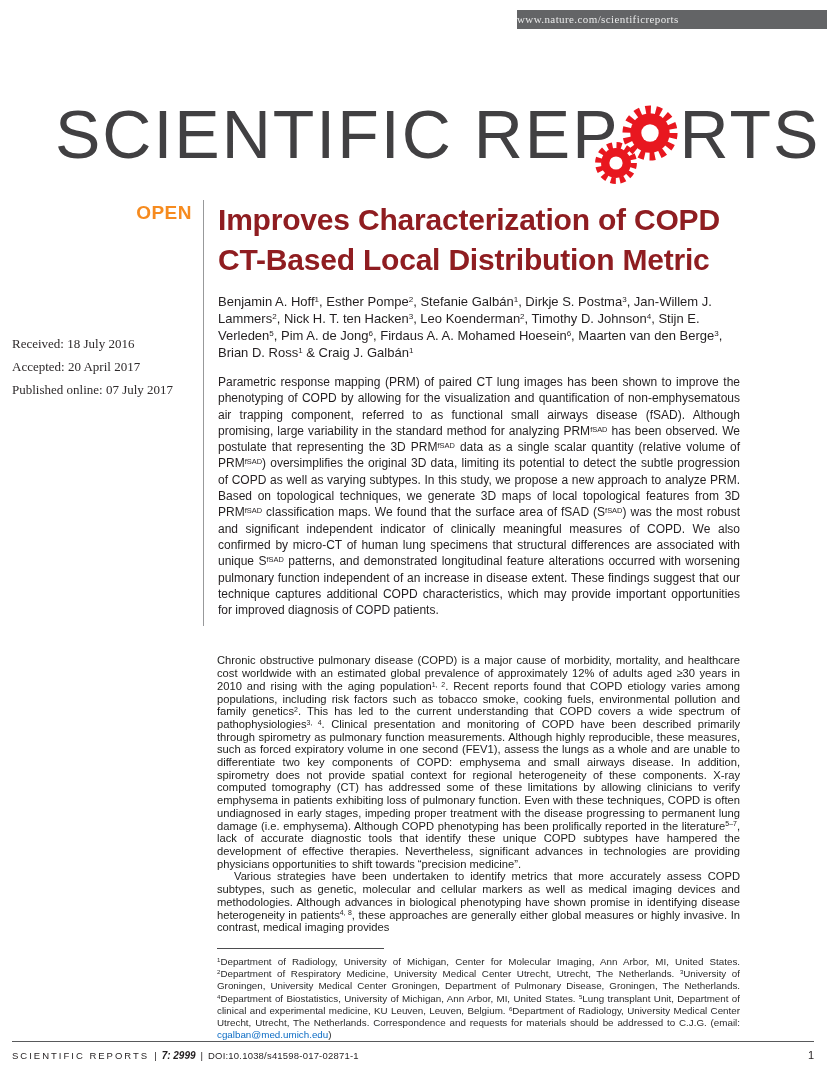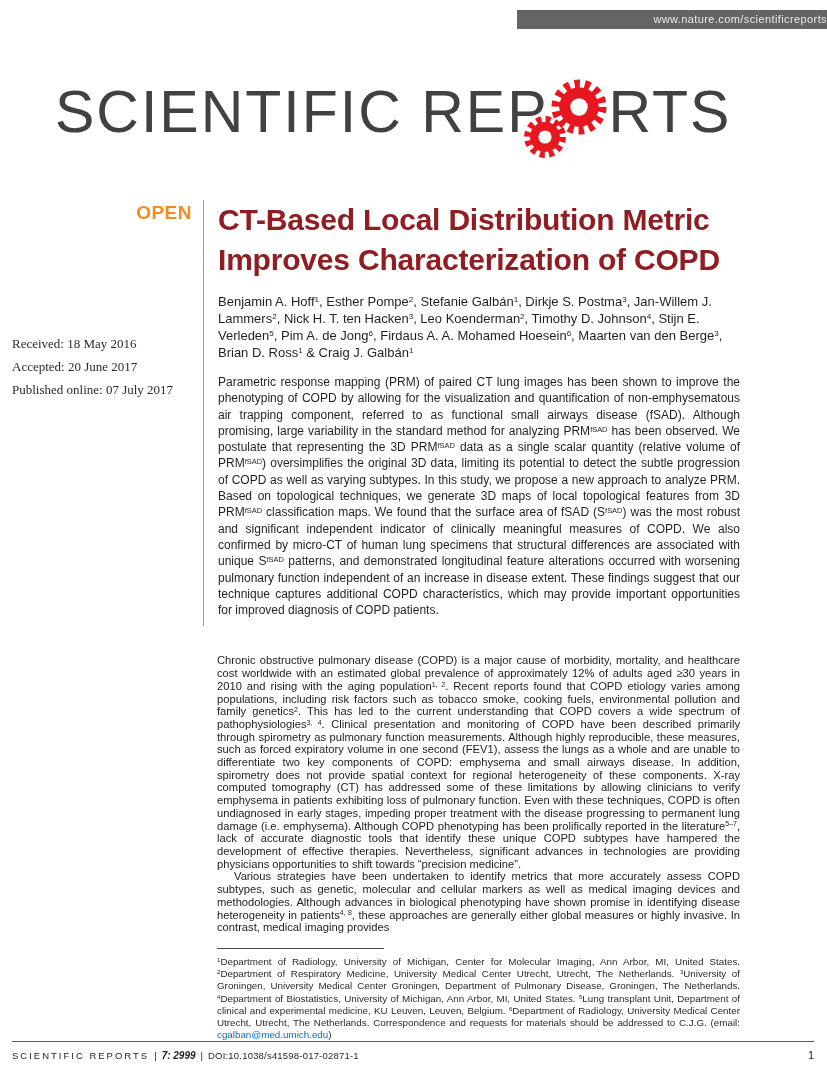--- a/index.html
+++ b/index.html
@@ -8,27 +8,27 @@
   .page {
     position:relative; width:827px; height:1087px; margin:0 auto;
     background:#ffffff; overflow:hidden;
     font-family:"Liberation Sans", sans-serif; color:#231f20;
   }
 
   
   .topbar {
     position:absolute; top:10px; left:517px; right:0; height:19px;
     background:#636466; color:#e9eaea; font-size:11px; line-height:19px;
-    text-align:right; letter-spacing:.4px;
+    text-align:left; letter-spacing:.4px;font-family:Liberation Serif, serif;
   }
 
   
   .logo {
-    position:absolute; top:78px; left:55px; white-space:nowrap;
-    font-size:59px; line-height:60px; letter-spacing:2px; color:#414042;
+    position:absolute; top:104px; left:55px; white-space:nowrap;
+    font-size:68px; line-height:60px; letter-spacing:2px; color:#414042;
     font-weight:400;
   }
   .gear-wrap { display:inline-block; position:relative; width:58px; height:58px; vertical-align:-4px; margin:0 1px; }
   .gear-large { width:58px; height:58px; display:block; }
   .gear-small { position:absolute; left:-27px; top:37px; width:44px; height:44px; }
 
   
   .content { position:absolute; top:200px; left:0; right:0; }
   .row { display:flex; padding-left:12px; padding-right:87px; }
   .col-left { flex:0 0 191px; width:191px; }
@@ -101,36 +101,36 @@
   </div>
 
   <div class="content">
 
     <div class="row">
       <div class="col-left">
         <div class="open-label">OPEN</div>
         <div class="dates">
           <div class="date-line">
             <span>Received:</span>
-            <span>18 May 2016</span>
+            <span>18 July 2016</span>
           </div>
           <div class="date-line">
             <span>Accepted:</span>
-            <span>20 June 2017</span>
+            <span>20 April 2017</span>
           </div>
           <div class="date-line">
             <span>Published online:</span>
             <span>07 July 2017</span>
           </div>
         </div>
       </div>
       <div class="col-main ruled">
         <h1 class="title">
+          <span class="title-line">Improves Characterization of COPD</span>
           <span class="title-line">CT-Based Local Distribution Metric</span>
-          <span class="title-line">Improves Characterization of COPD</span>
         </h1>
         <div class="authors">Benjamin A. Hoff<sup>1</sup>, Esther Pompe<sup>2</sup>, Stefanie Galbán<sup>1</sup>, Dirkje S. Postma<sup>3</sup>, Jan-Willem J. Lammers<sup>2</sup>, Nick H. T. ten Hacken<sup>3</sup>, Leo Koenderman<sup>2</sup>, Timothy D. Johnson<sup>4</sup>, Stijn E. Verleden<sup>5</sup>, Pim A. de Jong<sup>6</sup>, Firdaus A. A. Mohamed Hoesein<sup>6</sup>, Maarten van den Berge<sup>3</sup>, Brian D. Ross<sup>1</sup> &amp; Craig J. Galbán<sup>1</sup></div>
         <div class="abstract">Parametric response mapping (PRM) of paired CT lung images has been shown to improve the phenotyping of COPD by allowing for the visualization and quantification of non-emphysematous air trapping component, referred to as functional small airways disease (fSAD). Although promising, large variability in the standard method for analyzing PRM<sup>fSAD</sup> has been observed. We postulate that representing the 3D PRM<sup>fSAD</sup> data as a single scalar quantity (relative volume of PRM<sup>fSAD</sup>) oversimplifies the original 3D data, limiting its potential to detect the subtle progression of COPD as well as varying subtypes. In this study, we propose a new approach to analyze PRM. Based on topological techniques, we generate 3D maps of local topological features from 3D PRM<sup>fSAD</sup> classification maps. We found that the surface area of fSAD (S<sup>fSAD</sup>) was the most robust and significant independent indicator of clinically meaningful measures of COPD. We also confirmed by micro-CT of human lung specimens that structural differences are associated with unique S<sup>fSAD</sup> patterns, and demonstrated longitudinal feature alterations occurred with worsening pulmonary function independent of an increase in disease extent. These findings suggest that our technique captures additional COPD characteristics, which may provide important opportunities for improved diagnosis of COPD patients.</div>
       </div>
     </div>
 
     <div class="row body-row">
       <div class="col-left"></div>
       <div class="col-main">
         <div class="bodytext">

